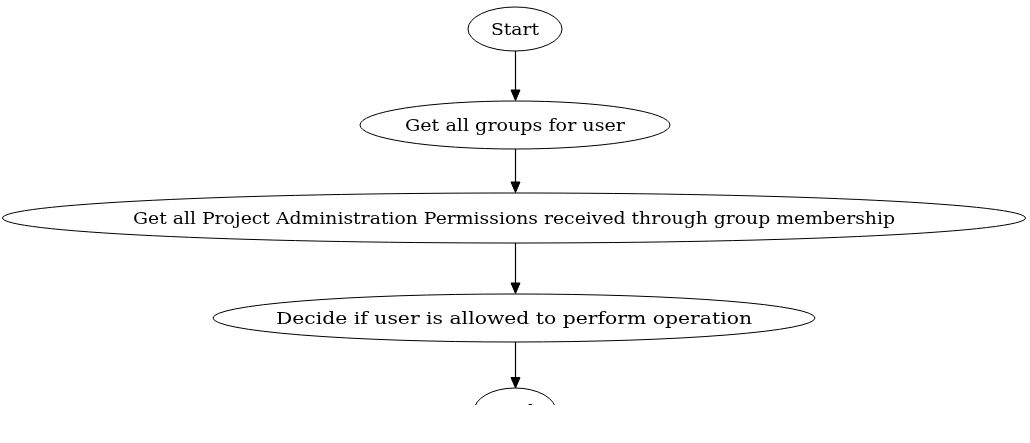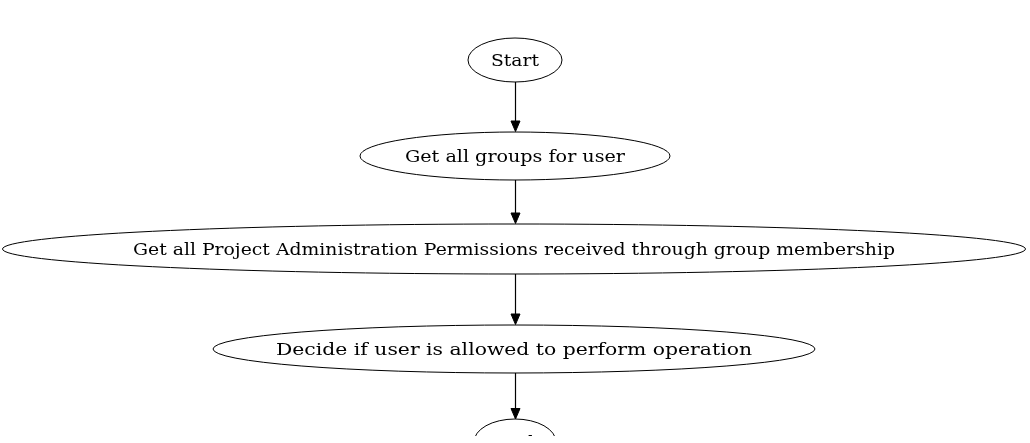--- a/index.html
+++ b/index.html
@@ -6,21 +6,20 @@
     margin: 0;
     padding: 0;
     background: #ffffff;
   }
   .canvas {
     position: relative;
     width: 1030px;
     height: 405px;
     background: #ffffff;
     overflow: hidden;
-    margin-top: 31px;
   }
   svg {
     display: block;
   }
   .node-shape {
     fill: #ffffff;
     stroke: #000000;
     stroke-width: 1;
   }
   .node-label {

